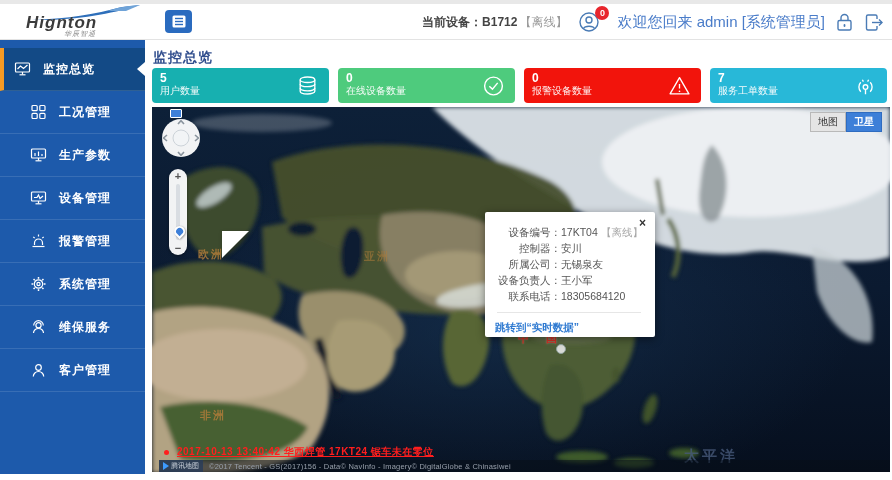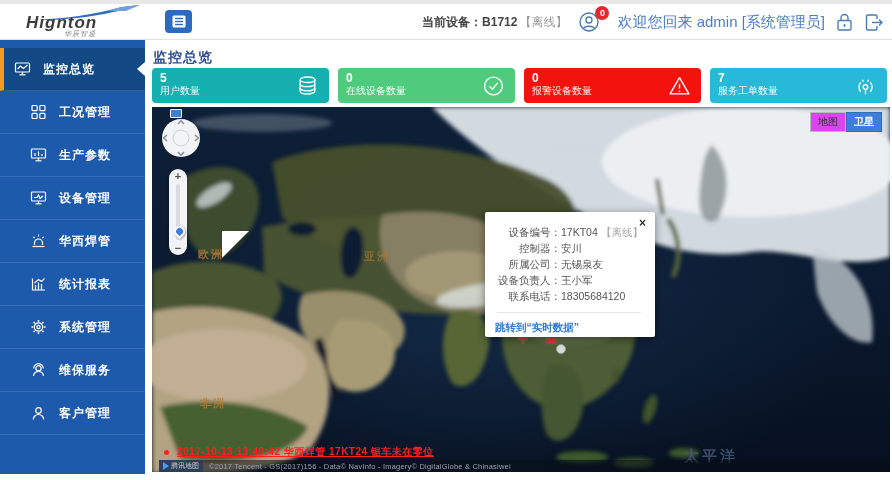--- a/index.html
+++ b/index.html
@@ -41,21 +41,21 @@
   
   .map { position:absolute; left:7px; top:67px; width:738px; height:365px; overflow:hidden; background:#0a1626; }
   .map svg.world { position:absolute; left:0; top:0; }
   .map-label { position:absolute; font-weight:bold; white-space:nowrap; }
   .lbl-continent { color:#b07c3a; font-size:11px; opacity:.85; letter-spacing:2px; }
   .lbl-ocean { color:#47597a; font-size:15px; opacity:.8; letter-spacing:3px; }
   .lbl-china { color:#d93025; font-size:11px; letter-spacing:7px; text-shadow:0 0 2px rgba(255,255,255,.35); }
 
   .maptype { position:absolute; right:8px; top:5px; display:flex; z-index:6; font-size:10px; }
   .maptype .mbtn { padding:2px 7px; cursor:pointer; }
-  .mbtn-map { background:#d946ef; color:#333; border:1px solid #b9b9b9; }
+  .mbtn-map { background:#e5e5e5; color:#333; border:1px solid #b9b9b9; }
   .mbtn-sat { background:#3d7fd8; color:#fff; font-weight:bold; border:1px solid #2f6cc0; }
 
   .pan-ctl { position:absolute; left:8px; top:10px; width:42px; height:42px; z-index:6; cursor:pointer; }
   .mini-ctl { position:absolute; left:18px; top:2px; width:12px; height:9px; background:#3d7fd8; border:1px solid #fff; border-radius:1px; z-index:7; cursor:pointer; }
   .zoom-ctl { position:absolute; left:17px; top:62px; width:18px; height:86px; background:rgba(255,255,255,.95); border-radius:9px; box-shadow:0 1px 3px rgba(0,0,0,.4); z-index:6; display:flex; flex-direction:column; align-items:center; padding:2px 0; }
   .zoom-ctl .zbtn { font-size:11px; font-weight:bold; color:#555; line-height:10px; cursor:pointer; }
   .zoom-track { position:relative; width:4px; flex:1; margin:3px 0; background:#d9dde2; border-radius:2px; }
   .zoom-thumb { position:absolute; left:50%; transform:translateX(-50%); bottom:12%; width:11px; height:11px; background:#3d7fd8; border:2px solid #fff; border-radius:50% 50% 50% 0; box-shadow:0 1px 2px rgba(0,0,0,.4); rotate:-45deg; cursor:pointer; }
 
   .marker { position:absolute; left:404px; top:237px; width:10px; height:10px; background:#e8e8e8; border:1px solid #9aa; border-radius:50%; opacity:.9; z-index:4; }
@@ -181,33 +181,23 @@
     </div>
 
     <div class="side-item">
       <svg width="17" height="16" viewBox="0 0 16 16" fill="none" stroke="#fff" stroke-width="1.2">
         <path d="M4,12 v-2 a4,4 0 0 1 8,0 v2"></path>
         <line x1="2" y1="13.5" x2="14" y2="13.5"></line>
         <line x1="8" y1="1.5" x2="8" y2="3.5"></line>
         <line x1="2.8" y1="3.8" x2="4.2" y2="5.2"></line>
           <line x1="13.2" y1="3.8" x2="11.8" y2="5.2"></line>
       </svg>
-      <span class="slabel">华西焊管</span>
-    </div>
-
-    <div class="side-item">
-      <svg width="17" height="16" viewBox="0 0 16 16" fill="none" stroke="#fff" stroke-width="1.2">
-        <polyline points="2,2.5 2,14 14.5,14"></polyline>
-        <line x1="5" y1="14" x2="5" y2="9"></line>
-          <line x1="8" y1="14" x2="8" y2="6.5"></line>
-          <line x1="11" y1="14" x2="11" y2="8"></line>
-        <polyline points="4,7 8,3.5 11,5.5 14,2.5"></polyline>
-      </svg>
-      <span class="slabel">统计报表</span>
-    </div>
+      <span class="slabel">报警管理</span>
+    </div>
+
 
     <div class="side-item">
       <svg width="17" height="16" viewBox="0 0 16 16" fill="none" stroke="#fff" stroke-width="1.2">
         <circle cx="8" cy="8" r="4.2"></circle>
           <circle cx="8" cy="8" r="1.6"></circle>
         <g stroke-width="1.5">
           <line x1="8" y1="1" x2="8" y2="2.8"></line>
             <line x1="8" y1="13.2" x2="8" y2="15"></line>
           <line x1="1" y1="8" x2="2.8" y2="8"></line>
             <line x1="13.2" y1="8" x2="15" y2="8"></line>
@@ -351,21 +341,21 @@
           <ellipse cx="482" cy="356" rx="20" ry="5" fill="#3e5a2c"></ellipse>
           <ellipse cx="532" cy="346" rx="15" ry="5" fill="#3e5a2c"></ellipse>
 
           <ellipse cx="110" cy="16" rx="70" ry="9" fill="#ffffff" opacity="0.22"></ellipse>
           <ellipse cx="420" cy="230" rx="40" ry="7" fill="#ffffff" opacity="0.10"></ellipse>
         </g>
       </svg>
 
       <div class="map-label lbl-continent" style="left:46px; top:140px;">欧洲</div>
       <div class="map-label lbl-continent" style="left:212px; top:142px; opacity:.55;">亚洲</div>
-      <div class="map-label lbl-continent" style="left:48px; top:289px;">非洲</div>
+      <div class="map-label lbl-continent" style="left:48px; top:301px;">非洲</div>
       <div class="map-label lbl-ocean" style="left:532px; top:340px;">太平洋</div>
       <div class="map-label lbl-china" style="left:366px; top:224px;">中 国</div>
 
       <div class="maptype">
         <div class="mbtn mbtn-map">地图</div>
         <div class="mbtn mbtn-sat">卫星</div>
       </div>
 
       <div class="mini-ctl"></div>
       <svg class="pan-ctl" viewBox="0 0 42 42">

